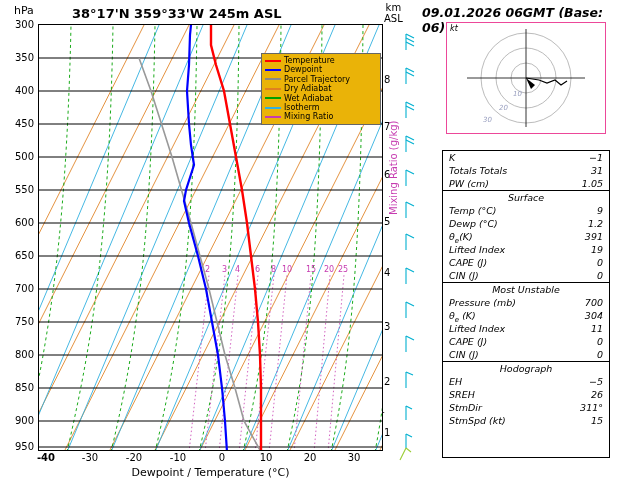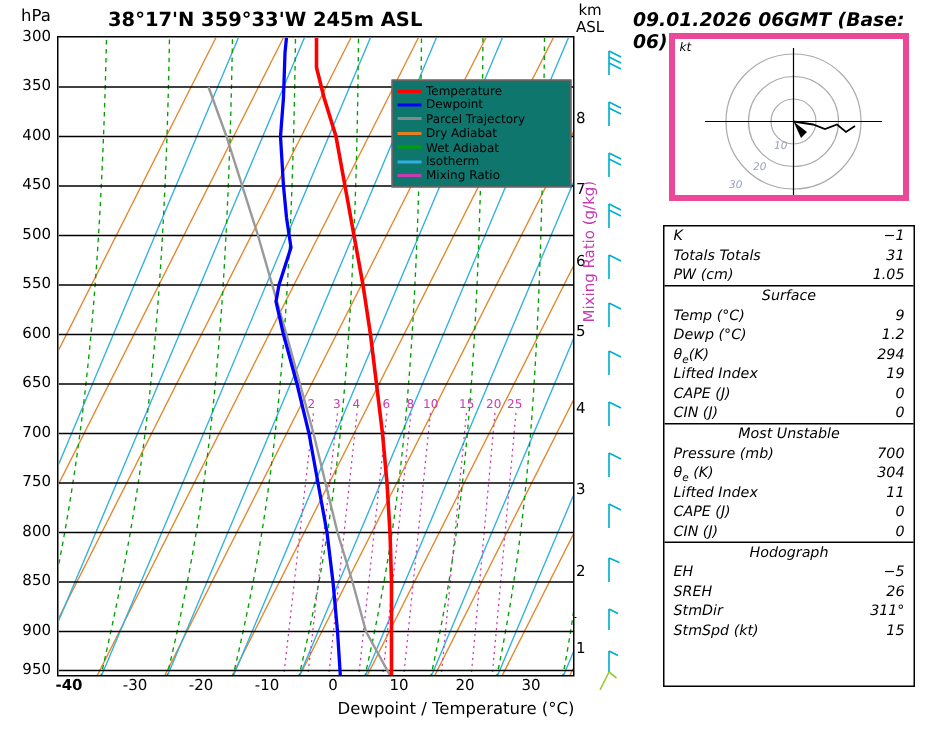--- a/index.html
+++ b/index.html
@@ -25,35 +25,35 @@
 
   .ylabels { position:absolute; left:0px; top:24px; width:36px; height:427px; }
   .ylabels div { position:absolute; right:2px; font-size:10px; text-align:right; }
 
   .kmlabels { position:absolute; left:384px; top:24px; width:22px; height:427px; }
   .kmlabels div { position:absolute; left:0px; font-size:10px; }
 
   .xlabels { position:absolute; left:38px; top:452px; width:345px; height:14px; }
   .xlabels div { position:absolute; font-size:10px; transform:translateX(-50%); }
 
-  .xaxis-title { position:absolute; left:38px; top:466px; width:345px; text-align:right; font-size:11px; }
+  .xaxis-title { position:absolute; left:38px; top:466px; width:345px; text-align:center; font-size:11px; }
 
   .legend { position:absolute; left:222px; top:28px; width:120px;
-            border:1px solid #666; background:#0f766e; padding:2px 3px; font-size:8px; line-height:9.4px; }
+            border:1px solid #666; background:#eab308; padding:2px 3px; font-size:8px; line-height:9.4px; }
   .legend .row { display:flex; align-items:center; gap:3px; height:9.4px;}
   .legend .swatch { width:16px; height:2px; display:inline-block; flex:none;}
 
   .mixlabel { position:absolute; left:388px; top:215px; font-size:10px; color:#c63bb0;
               transform: rotate(-90deg); transform-origin: left top; white-space:nowrap; }
   .lcl { position:absolute; left:368px; top:405px; font-size:9px; }
 
   
   .right { position:absolute; left:420px; top:0; width:209px; height:486px;font-style:italic; }
   .rtitle { position:absolute; left:2px; top:5px; font-size:12.5px; font-weight:bold; }
-  .hodo-box { position:absolute; left:26px; top:22px; width:160px; height:112px; border:4px solid #ec4899; background:#fff;}
+  .hodo-box { position:absolute; left:26px; top:22px; width:160px; height:112px; border:1px solid #ec4899; background:#fff;}
   .kt { position:absolute; left:3px; top:1px; font-size:8px; }
 
   .table-box { position:absolute; left:22px; top:150px; width:168px; height:308px;
                border:1px solid #000; background:#fff; font-size:9.5px; }
   .trow { display:flex; justify-content:space-between; padding:0 6px; line-height:13px; height:13px;}
   .trow .lbl { white-space:nowrap; }
   .trow .val { white-space:nowrap; }
   .section { text-align:center; line-height:13px; height:13px; }
   .hr { border-top:1px solid #000; }
   sub { font-size:7px; }
@@ -356,21 +356,21 @@
       <div class="trow">
           <span class="lbl">Temp (°C)</span>
           <span class="val">9</span>
         </div>
       <div class="trow">
           <span class="lbl">Dewp (°C)</span>
           <span class="val">1.2</span>
         </div>
       <div class="trow">
           <span class="lbl">θ<sub>e</sub>(K)</span>
-          <span class="val">294</span>
+          <span class="val">391</span>
         </div>
       <div class="trow">
           <span class="lbl">Lifted Index</span>
           <span class="val">19</span>
         </div>
       <div class="trow">
           <span class="lbl">CAPE (J)</span>
           <span class="val">0</span>
         </div>
       <div class="trow">

